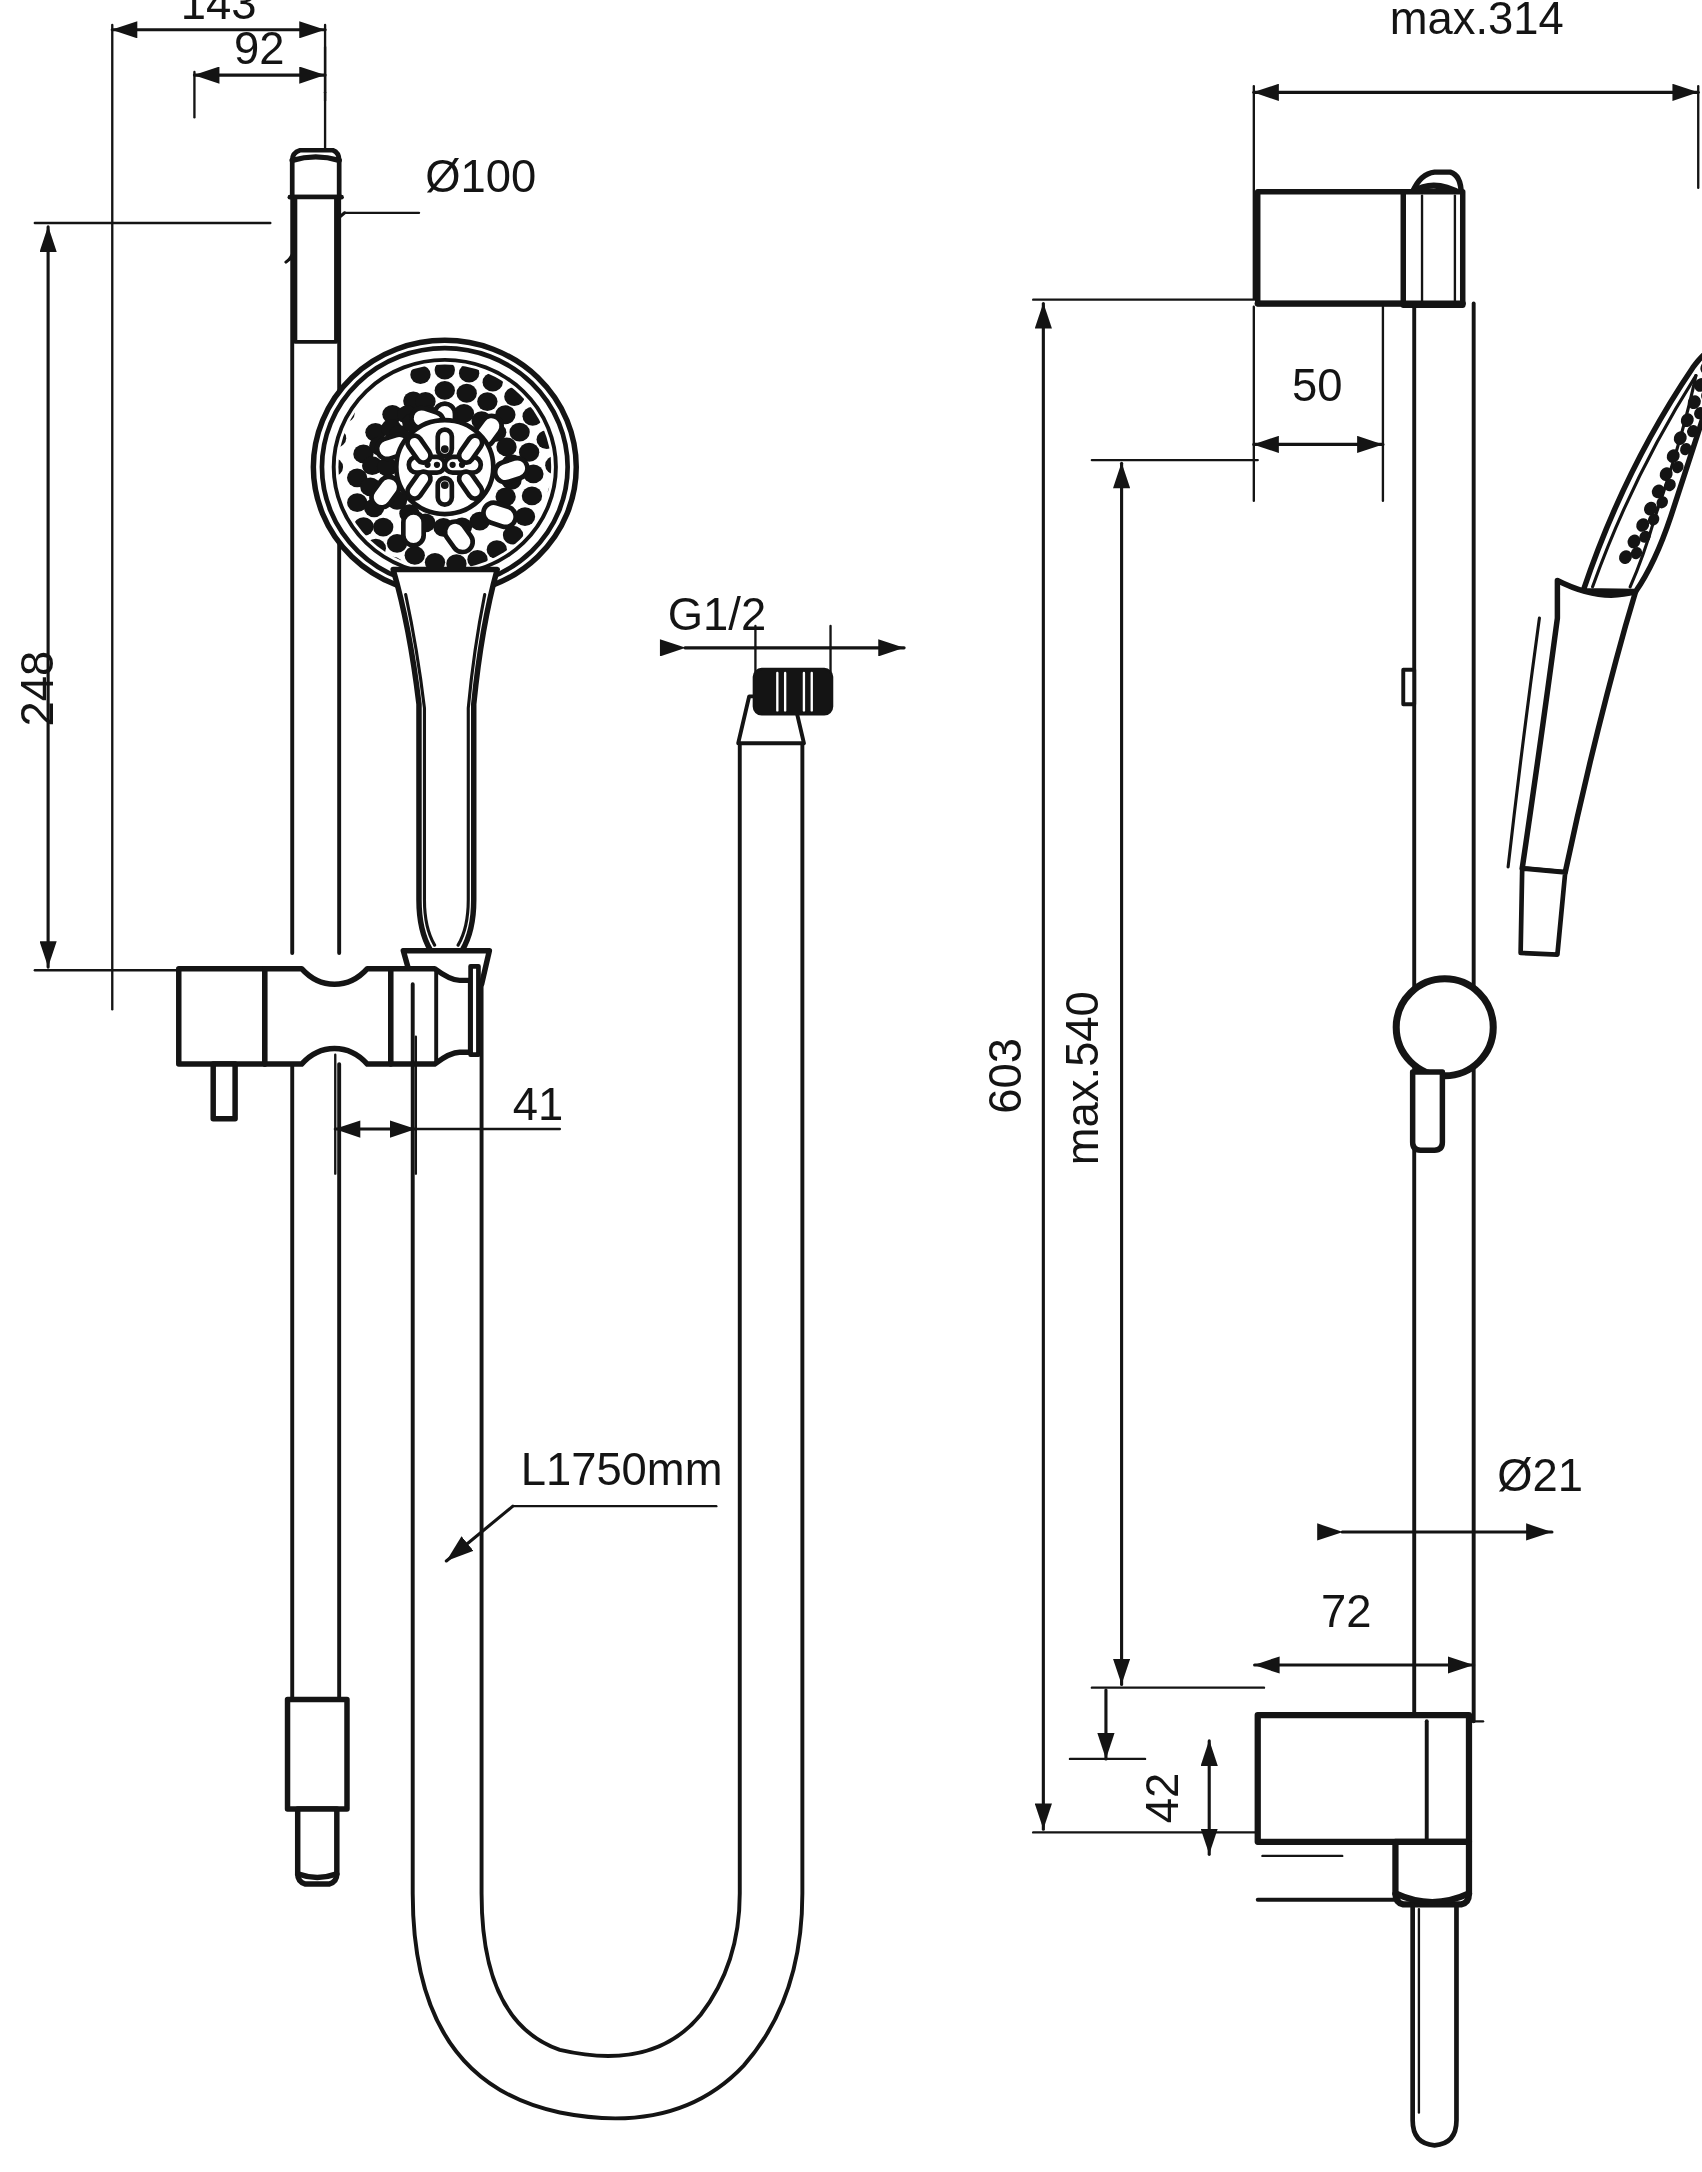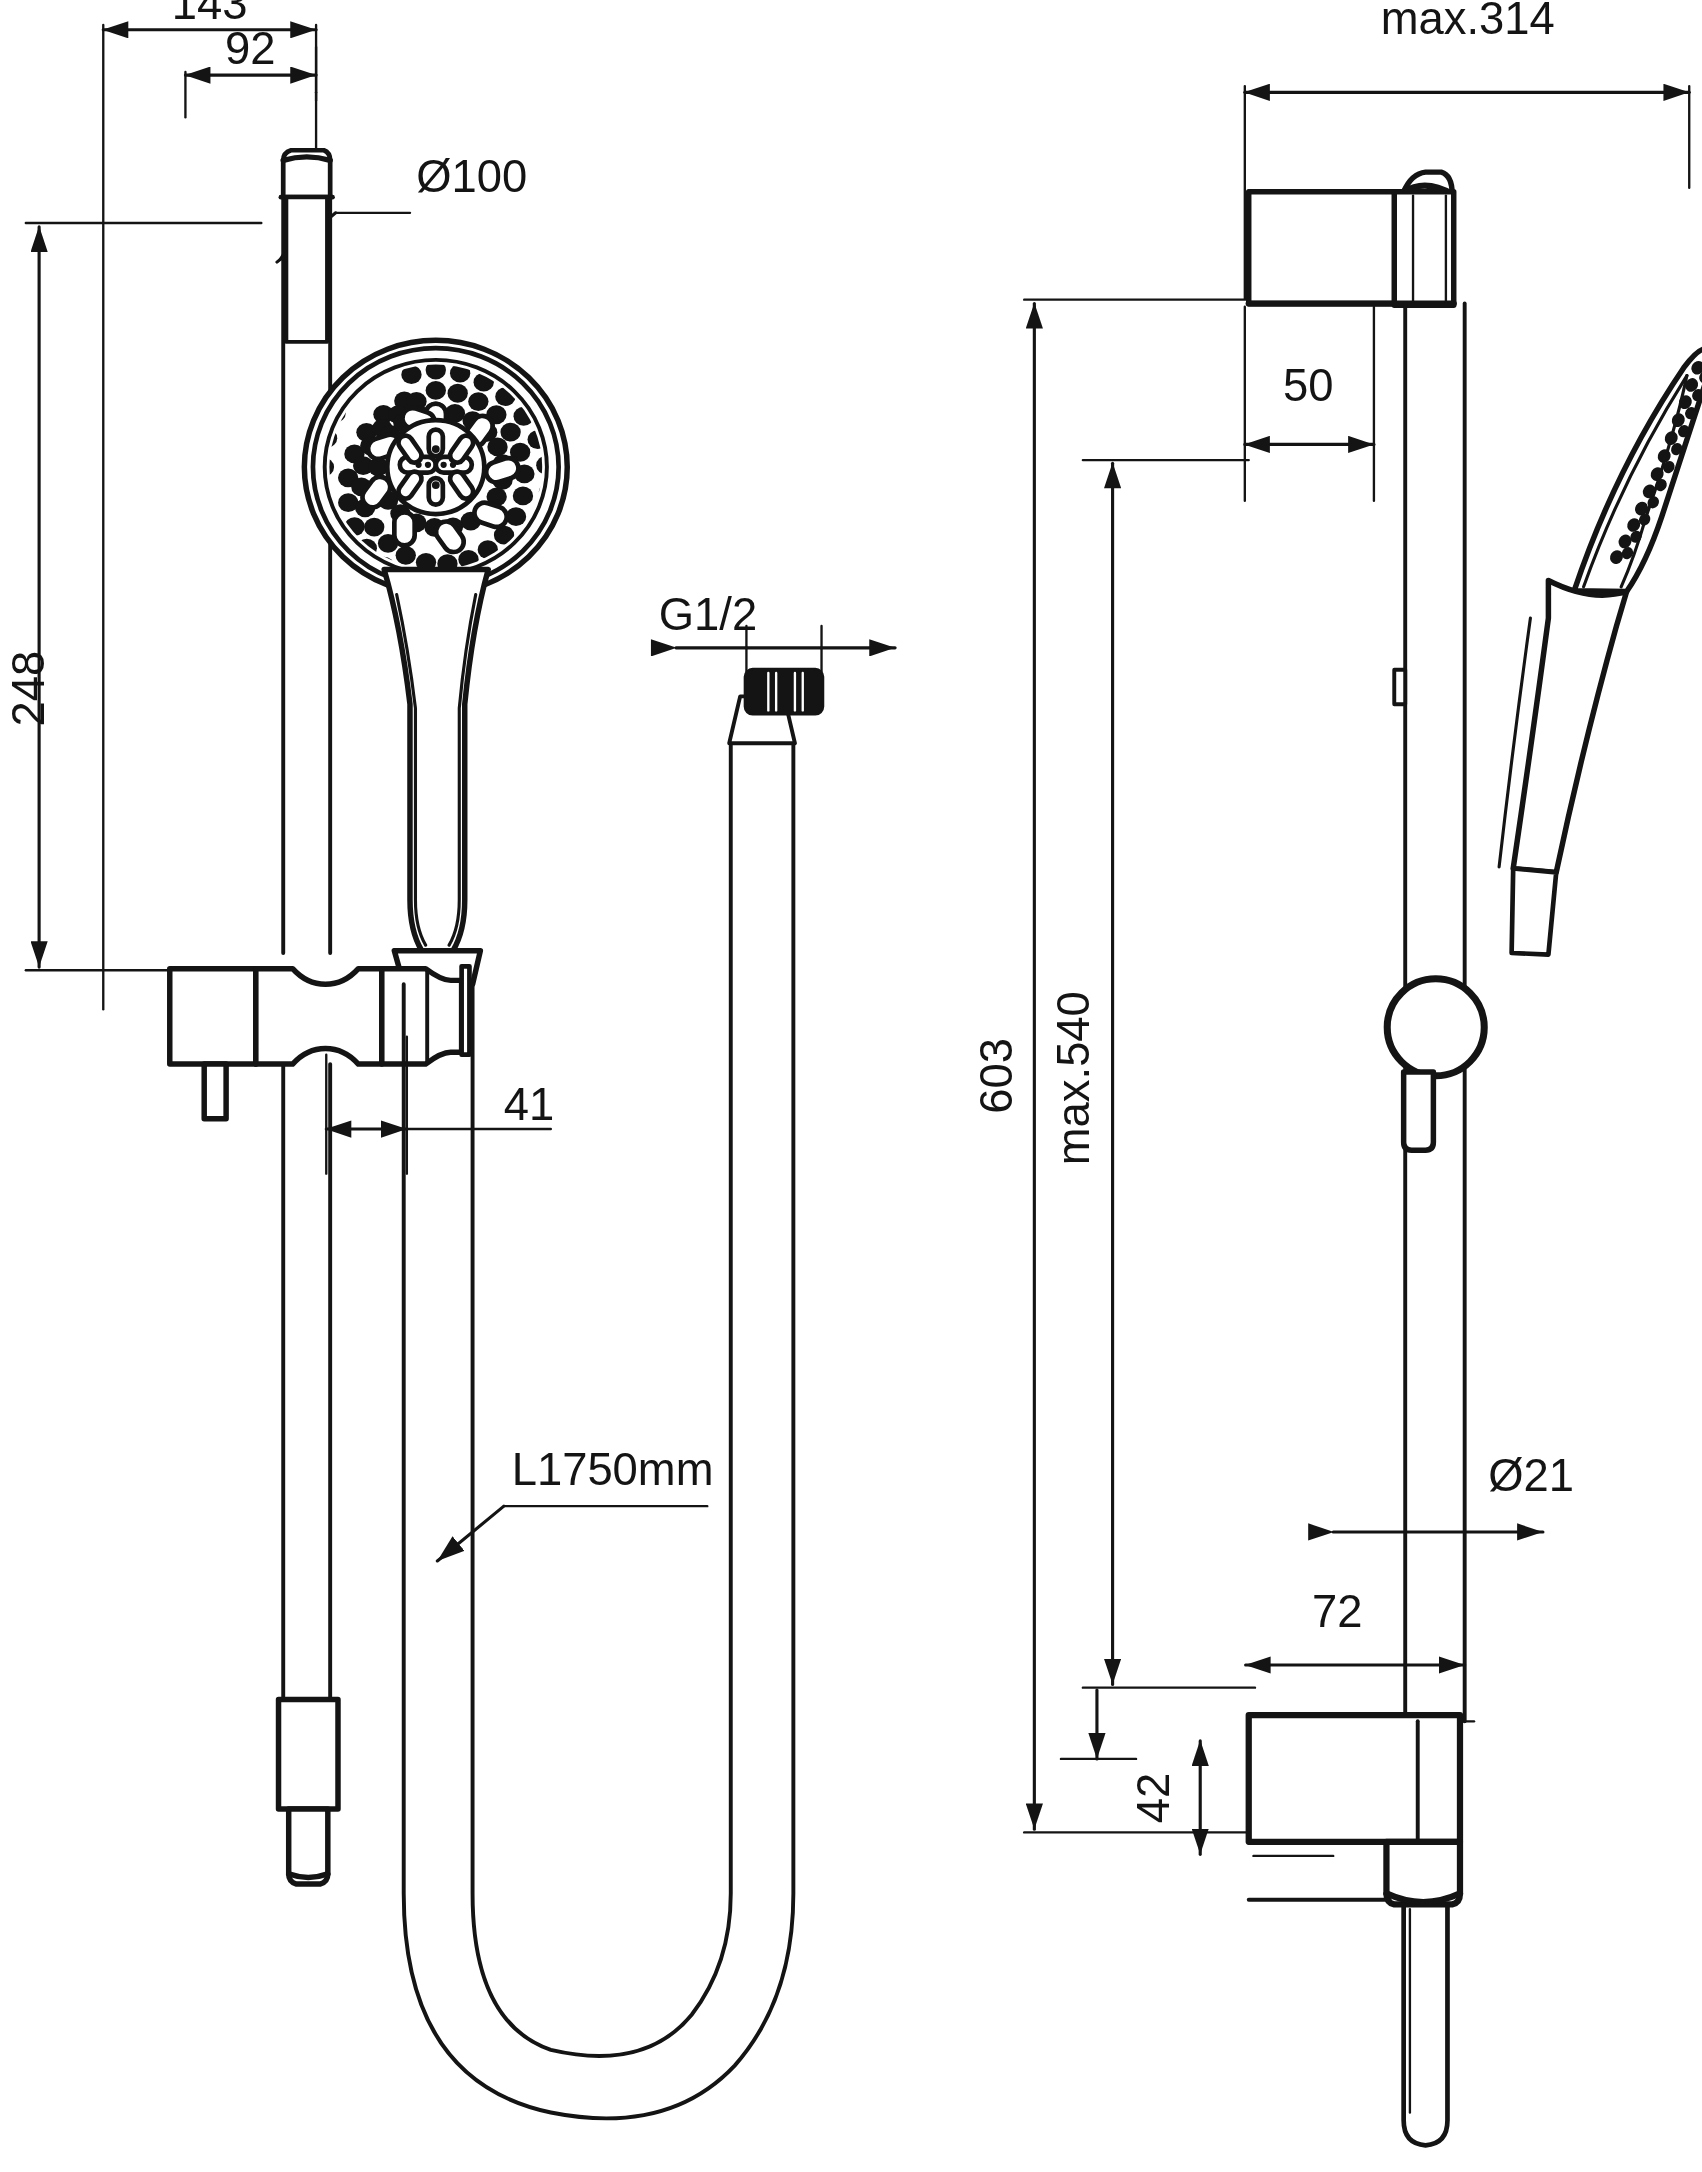--- a/index.html
+++ b/index.html
@@ -2,21 +2,21 @@
 <html style="font-size:12.5px"><head>
 <meta charset="utf-8">
 <title>Shower Rail Set Technical Drawing</title>
 <style>
   html,body{margin:0;padding:0;background:#ffffff;}
   body{
     font-family:"Liberation Sans", sans-serif;
     width:1702px;height:2172px;
     position:relative;overflow:hidden;
   }
-  #stage{position:absolute;left:3px;top:0;width:1468px;height:2172px;}
+  #stage{position:absolute;left:12px;top:0;width:1468px;height:2172px;}
   svg{display:block;}
   .dimtext{
     font-family:"Liberation Sans", sans-serif;
     font-size:58px;
     fill:#141414;
     letter-spacing:0px;
   }
   .dimtext-rot{
     font-family:"Liberation Sans", sans-serif;
     font-size:58px;

